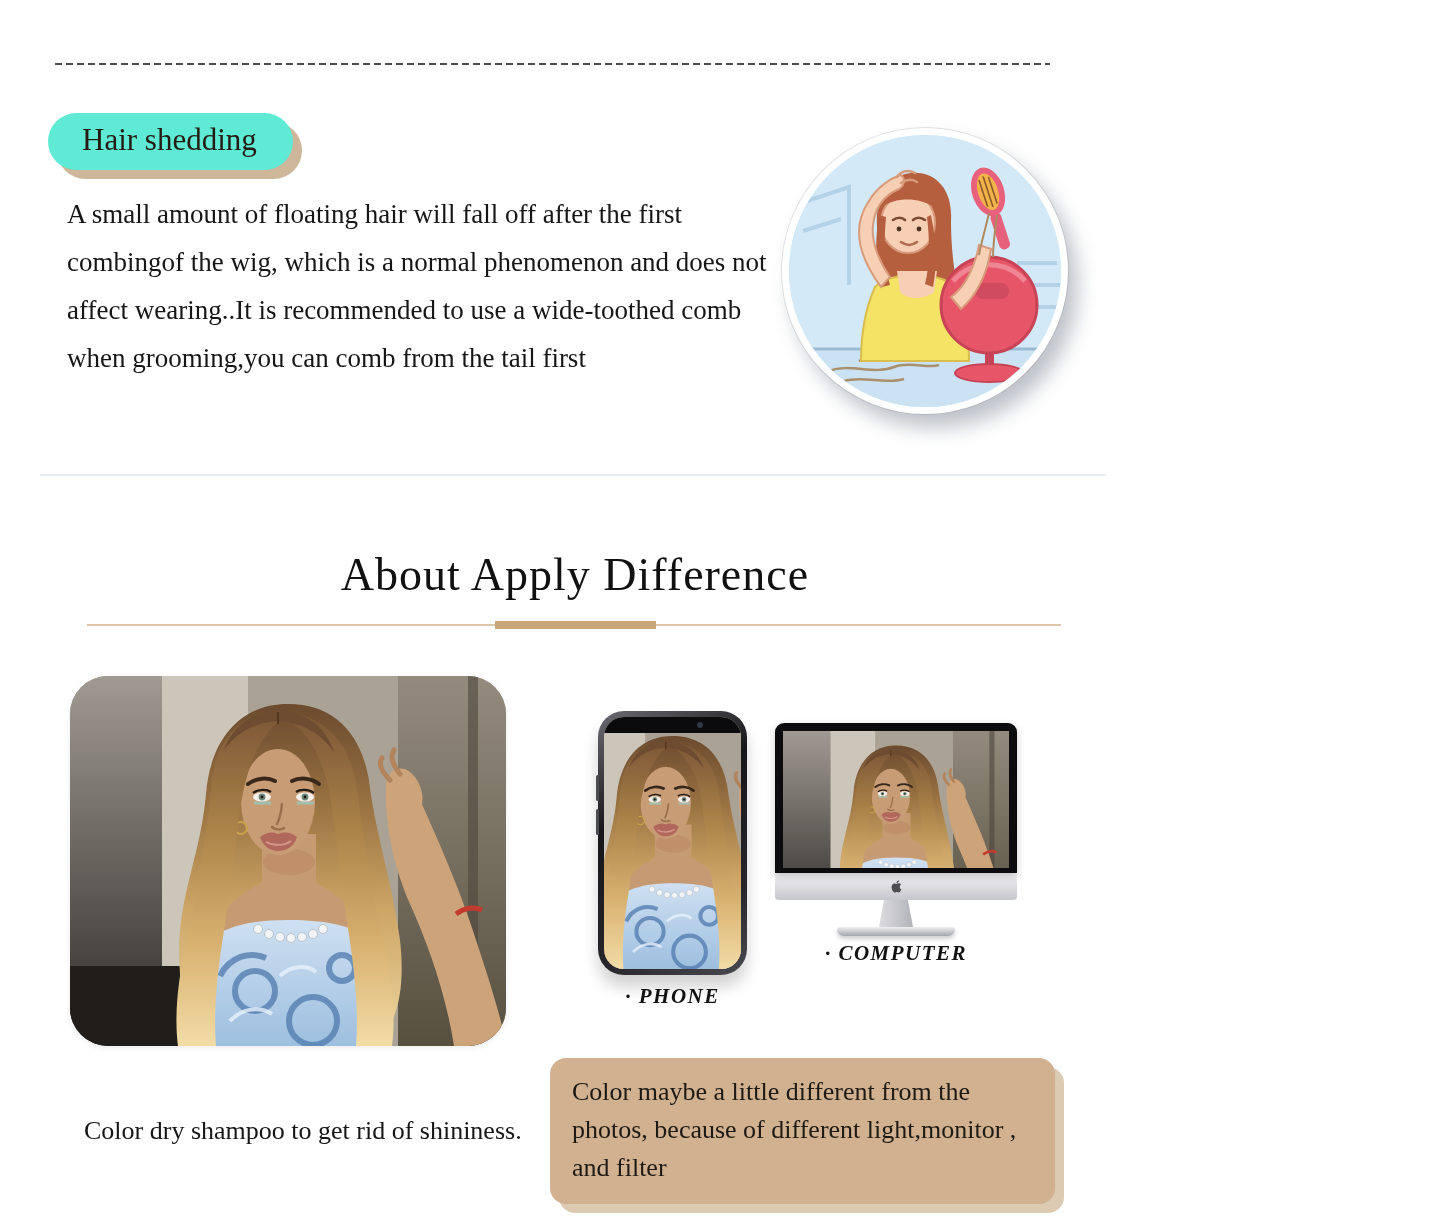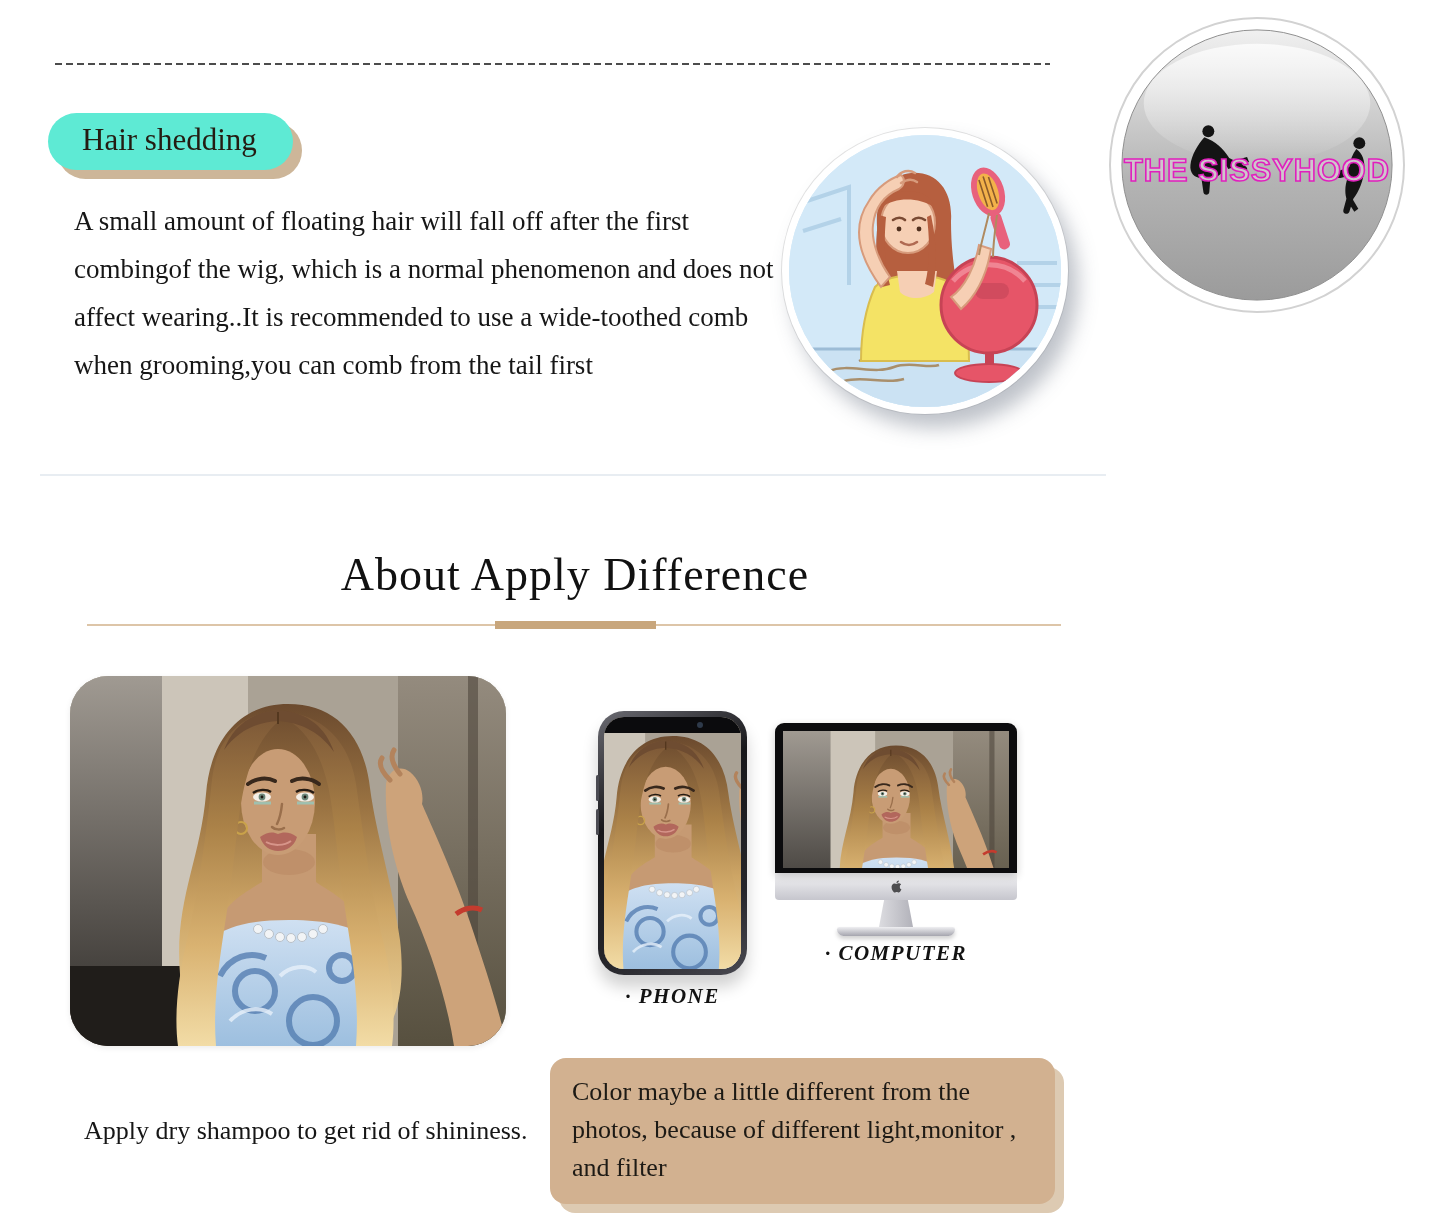--- a/index.html
+++ b/index.html
@@ -9,21 +9,21 @@
   
   .dashed-line{position:absolute;left:55px;top:63px;width:995px;height:2px;
     background:repeating-linear-gradient(90deg,#4c4c4c 0 7px,transparent 7px 11px);}
 
   
   .pill{position:absolute;background:#5eead4;border-radius:32px;
         box-shadow:9px 9px 0 #cdb699;color:#241c12;white-space:nowrap;}
   .pill-large{left:48px;top:113px;font-size:31px;padding:9px 36px 12px 34px;}
   .pill-small{left:78px;top:1059px;font-size:25px;padding:6px 26px 9px 24px;}
 
-  .shedding-body{position:absolute;left:58px;top:181px;width:724px;margin:16px;
+  .shedding-body{position:absolute;left:58px;top:181px;width:724px;margin:9px;
       font-size:27px;line-height:48px;color:#161616;}
 
   
   .illu-wrap{position:absolute;left:782px;top:128px;width:272px;height:272px;border-radius:50%;
       border:7px solid #ffffff;overflow:hidden;background:#d3e9f8;
       box-shadow:10px 14px 20px rgba(110,120,135,.45), 0 0 0 1px #e4e4e4;}
   .illu-wrap svg{display:block;width:100%;height:100%;}
 
   
   .logo-wrap{position:absolute;left:1108px;top:16px;width:298px;height:298px;}
@@ -172,38 +172,20 @@
       <path d="M320,104 C312,96 308,88 312,82 M330,98 C322,88 320,80 324,74" stroke="#b3835c" stroke-width="5" fill="none" stroke-linecap="round"></path>
       <path d="M386,238 C394,232 404,230 412,234" stroke="#c43b2e" stroke-width="5" fill="none"></path>
     </g>
   </defs>
 </svg>
 
 <div class="page">
 
   <div class="dashed-line"></div>
 
-  <div class="logo-wrap">
-    <svg viewBox="0 0 300 300">
-      <circle cx="150" cy="150" r="148" fill="#ffffff" stroke="#d2d2d2" stroke-width="2"></circle>
-      <circle cx="150" cy="150" r="136" fill="url(#lg-gray)" stroke="#8f8f8f" stroke-width="1"></circle>
-      <ellipse cx="150" cy="88" rx="114" ry="60" fill="url(#lg-shine)"></ellipse>
-      <g fill="#141414">
-        <circle cx="101" cy="116" r="6"></circle>
-        <path d="M97,122 C90,130 84,140 83,150 C82,158 87,163 94,163 L96,177 C96,181 102,181 102,177 L103,164 C110,163 116,158 119,151 L136,157 C140,158 142,153 138,151 L122,143 C116,133 108,126 97,122 Z"></path>
-        <path d="M118,148 L140,142 L142,147 L121,154 Z"></path>
-      </g>
-      <g fill="#141414">
-        <circle cx="253" cy="128" r="6"></circle>
-        <path d="M250,134 C256,138 259,146 258,155 C257,166 253,176 247,184 L243,197 C241,201 236,199 237,195 L240,184 C238,176 239,168 242,161 L234,163 C229,164 228,158 232,156 L243,152 C244,145 246,139 250,134 Z"></path>
-        <path d="M246,184 L252,194 L248,197 L242,188 Z"></path>
-      </g>
-      <text x="150" y="166" text-anchor="middle" font-family="Liberation Sans, sans-serif" font-weight="700" font-size="31" letter-spacing="1" fill="#cfc6cc" stroke="#e11fbe" stroke-width="1.6">THE SISSYHOOD</text>
-    </svg>
-  </div>
 
   <div class="pill pill-large">
     <span>Hair shedding</span>
   </div>
   <p class="shedding-body">A small amount of floating hair will fall off after the first combingof the wig, which is a normal phenomenon and does not affect wearing..It is recommended to use a wide-toothed comb when grooming,you can comb from the tail first</p>
 
   <div class="illu-wrap">
     <svg viewBox="0 0 272 272">
       <rect width="272" height="272" fill="#d3e9f8"></rect>
       <g stroke="#b3d2e8" stroke-width="4" fill="none">
@@ -301,17 +283,17 @@
     <div class="imac-chin">
       <svg width="15" height="17" viewBox="0 0 24 28">
         <path fill="#4d4d50" d="M18.71,21.5c-.83,1.24-1.71,2.45-3.05,2.47-1.34.03-1.77-.79-3.29-.79-1.53,0-2,.77-3.27.82-1.31.05-2.3-1.32-3.14-2.53C4.25,19,2.94,14.45,4.7,11.39c.87-1.52,2.43-2.48,4.12-2.51,1.28-.02,2.5.87,3.29.87.78,0,2.26-1.07,3.81-.91.65.03,2.47.26,3.64,1.98-.09.06-2.17,1.28-2.15,3.81.03,3.02,2.65,4.03,2.68,4.04-.03.07-.42,1.44-1.38,2.83ZM13,5.5c.73-.83,1.94-1.46,2.94-1.5.13,1.17-.34,2.35-1.04,3.19-.69.85-1.83,1.51-2.95,1.42-.15-1.15.41-2.35,1.05-3.11Z"></path>
       </svg>
     </div>
     <div class="imac-neck"></div>
     <div class="imac-base"></div>
   </div>
   <div class="device-label label-computer">· COMPUTER</div>
 
-  <p class="concealer-body">Apply dry shampoo to get rid of shininess.</p>
+  <p class="concealer-body">Color dry shampoo to get rid of shininess.</p>
 
   <div class="note-box">Color maybe a little different from the photos, because of different light,monitor , and filter</div>
 
 </div>
 
 </body></html>

